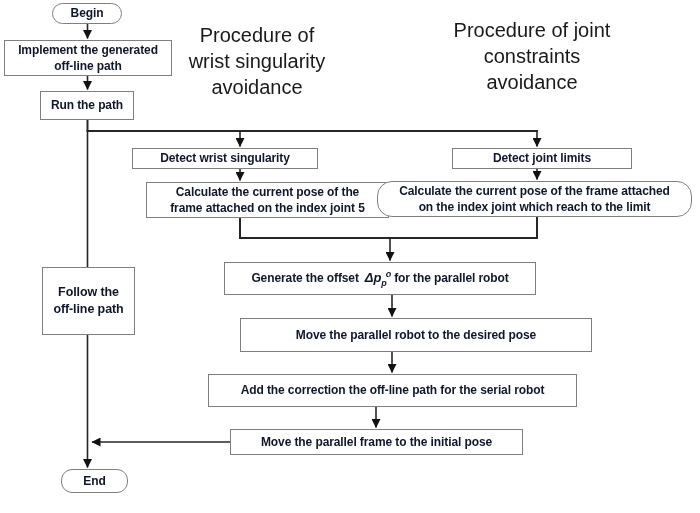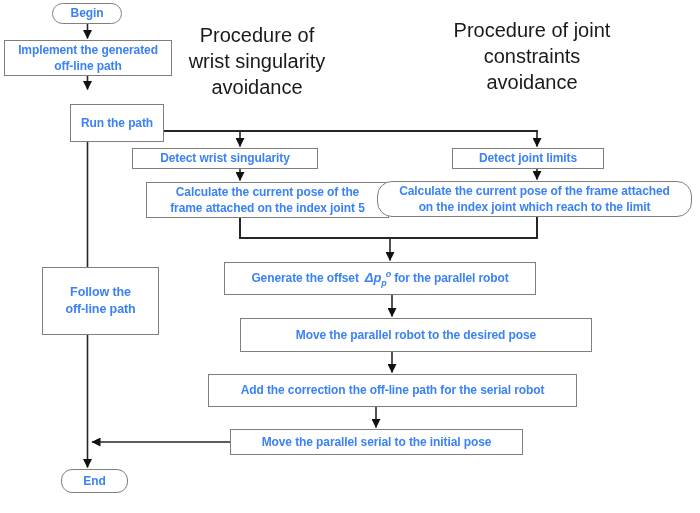--- a/index.html
+++ b/index.html
@@ -25,21 +25,21 @@
   }
   .node {
     position: absolute;
     box-sizing: border-box;
     background: #ffffff;
     border: 1.4px solid #7f7f7f;
     display: flex;
     align-items: center;
     justify-content: center;
     text-align: center;
-    color: #3b82f6;
+    color: #0f172a;
     font-size: 12px;
     font-weight: bold;
     letter-spacing: -0.1px;
     line-height: 1.35;
     z-index: 2;
     padding: 1px 3px;
   }
   .node .lbl {
     white-space: pre-line;
   }
@@ -134,34 +134,34 @@
 
   <div class="node rounded" style="left:52px; top:3px; width:70px; height:21px;">
     <span class="lbl">Begin</span>
   </div>
 
   <div class="node" style="left:4px; top:40px; width:168px; height:36px;">
     <span class="lbl">Implement the generated
 off-line path</span>
   </div>
 
-  <div class="node" style="left:40px; top:104px; width:94px; height:38px;margin-left:30px;">
+  <div class="node" style="left:40px; top:91px; width:94px; height:29px;">
     <span class="lbl">Run the path</span>
   </div>
 
   <div class="node" style="left:132px; top:148px; width:186px; height:21px;">
     <span class="lbl">Detect wrist singularity</span>
   </div>
 
   <div class="node" style="left:118px; top:182px; width:243px; height:36px;margin-left:28px;">
     <span class="lbl">Calculate the current pose of the
 frame attached on the index joint 5</span>
   </div>
 
-  <div class="node" style="left:452px; top:148px; width:152px; height:21px;">
+  <div class="node" style="left:452px; top:148px; width:180px; height:21px;">
     <span class="lbl">Detect joint limits</span>
   </div>
 
   <div class="node" style="left:377px; top:181px; width:315px; height:36px;border-radius:15px;">
     <span class="lbl">Calculate the current pose of the frame attached
 on the index joint which reach to the limit</span>
   </div>
 
   <div class="node" style="left:224px; top:262px; width:312px; height:33px;">
     <span class="fwrap">
@@ -171,24 +171,24 @@
 
   <div class="node" style="left:240px; top:318px; width:352px; height:34px;">
     <span class="lbl">Move the parallel robot to the desired pose</span>
   </div>
 
   <div class="node" style="left:208px; top:374px; width:369px; height:33px;">
     <span class="lbl">Add the correction the off-line path for the serial robot</span>
   </div>
 
   <div class="node" style="left:230px; top:429px; width:293px; height:26px;">
-    <span class="lbl">Move the parallel serial to the initial pose</span>
+    <span class="lbl">Move the parallel frame to the initial pose</span>
   </div>
 
-  <div class="node" style="left:42px; top:267px; width:117px; height:68px; font-size:12.5px;">
+  <div class="node" style="left:42px; top:267px; width:93px; height:68px; font-size:12.5px;">
     <span class="lbl">Follow the
 off-line path</span>
   </div>
 
   <div class="node rounded" style="left:53px; top:469px; width:67px; height:24px;margin-left:8px;">
     <span class="lbl">End</span>
   </div>
 
 </div>
 

